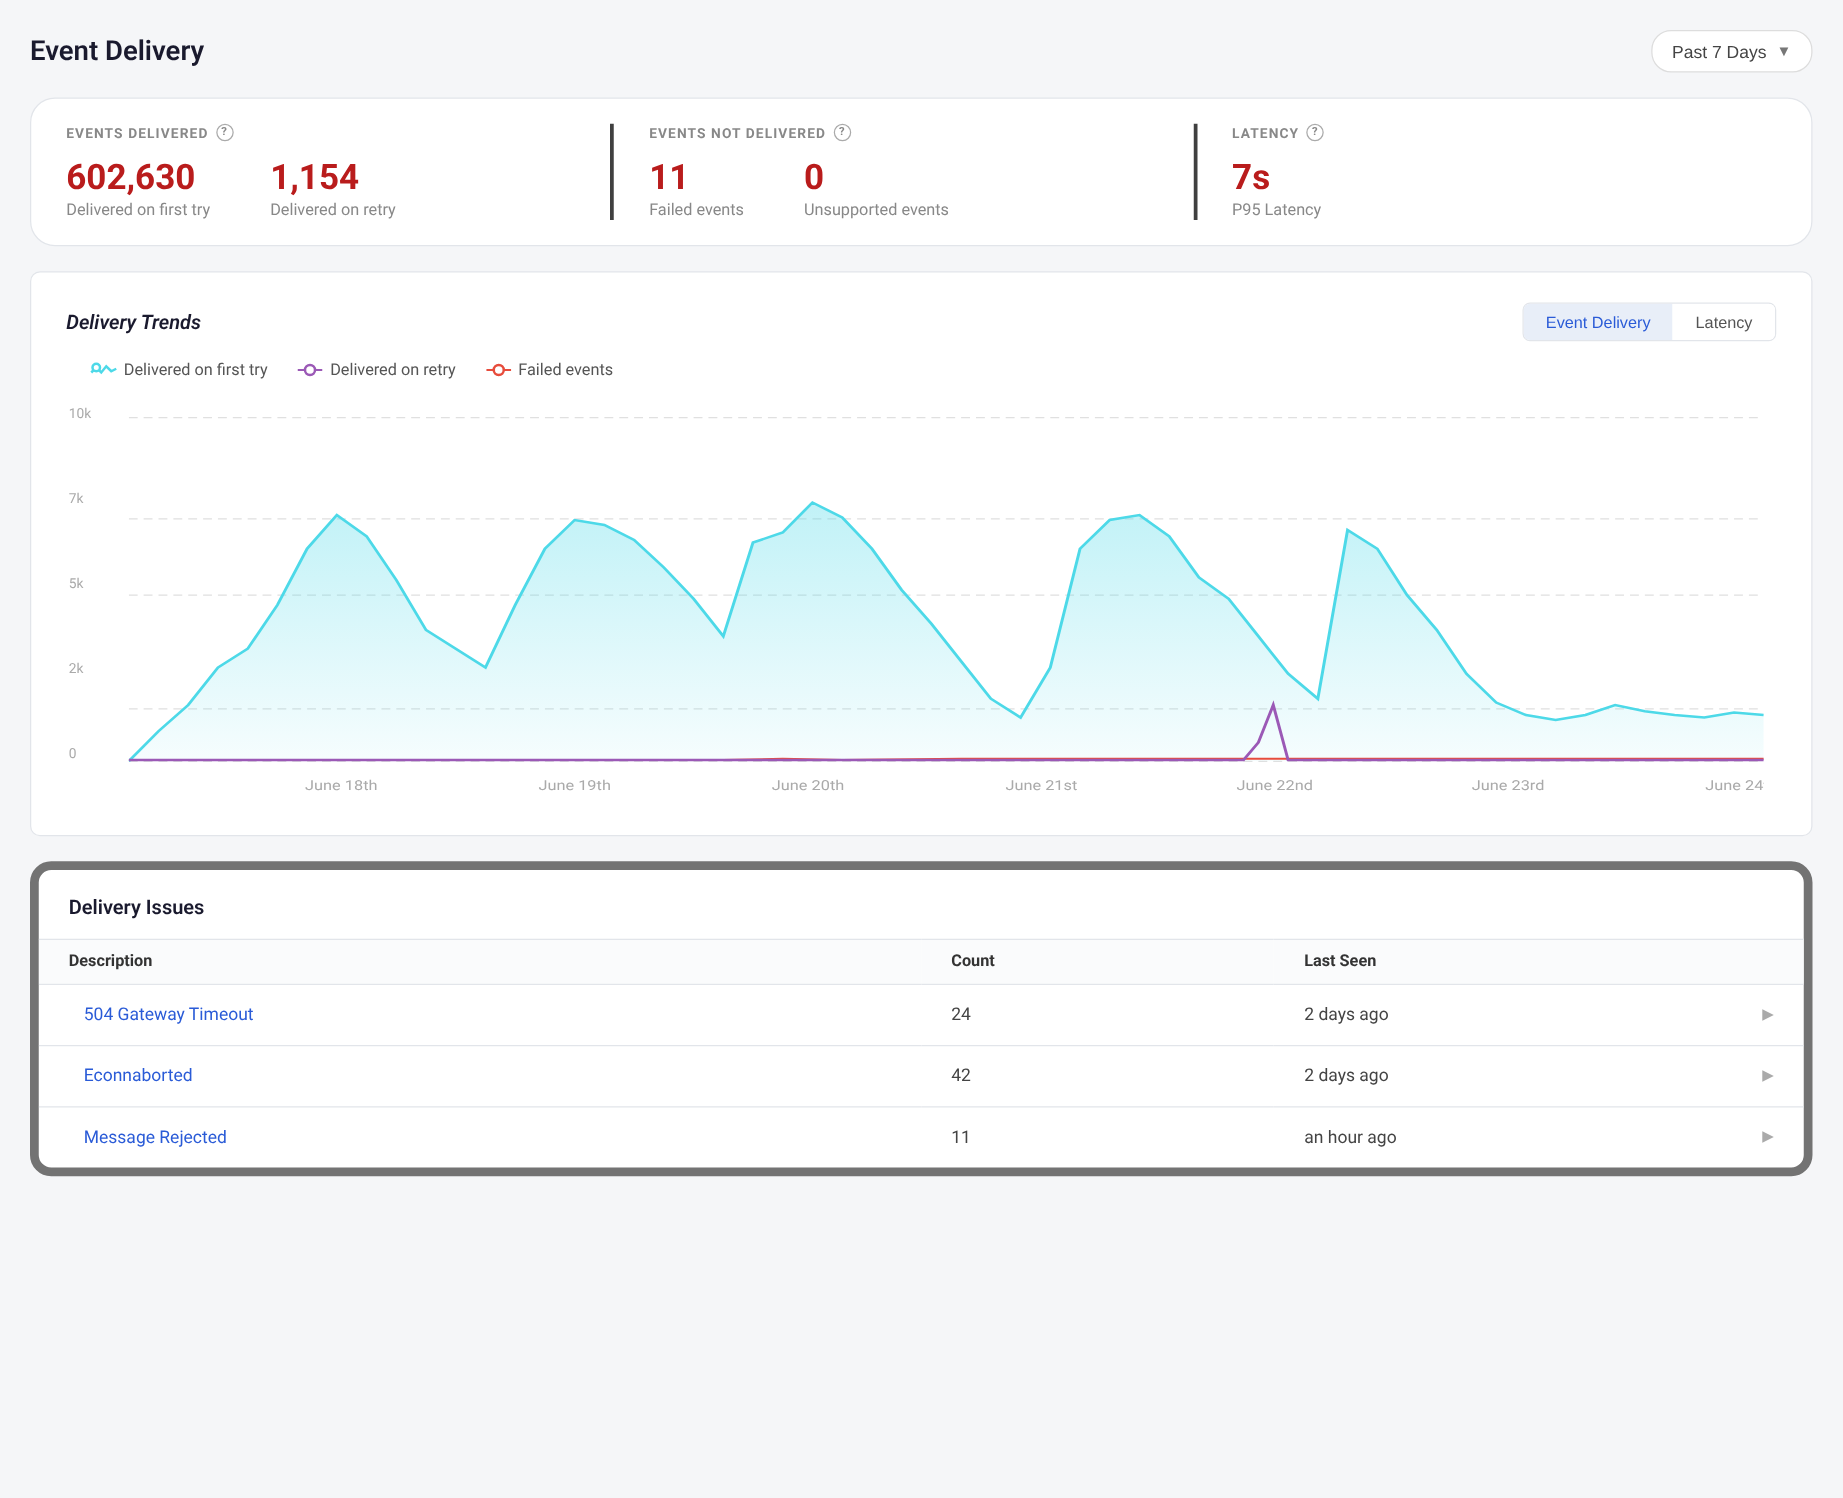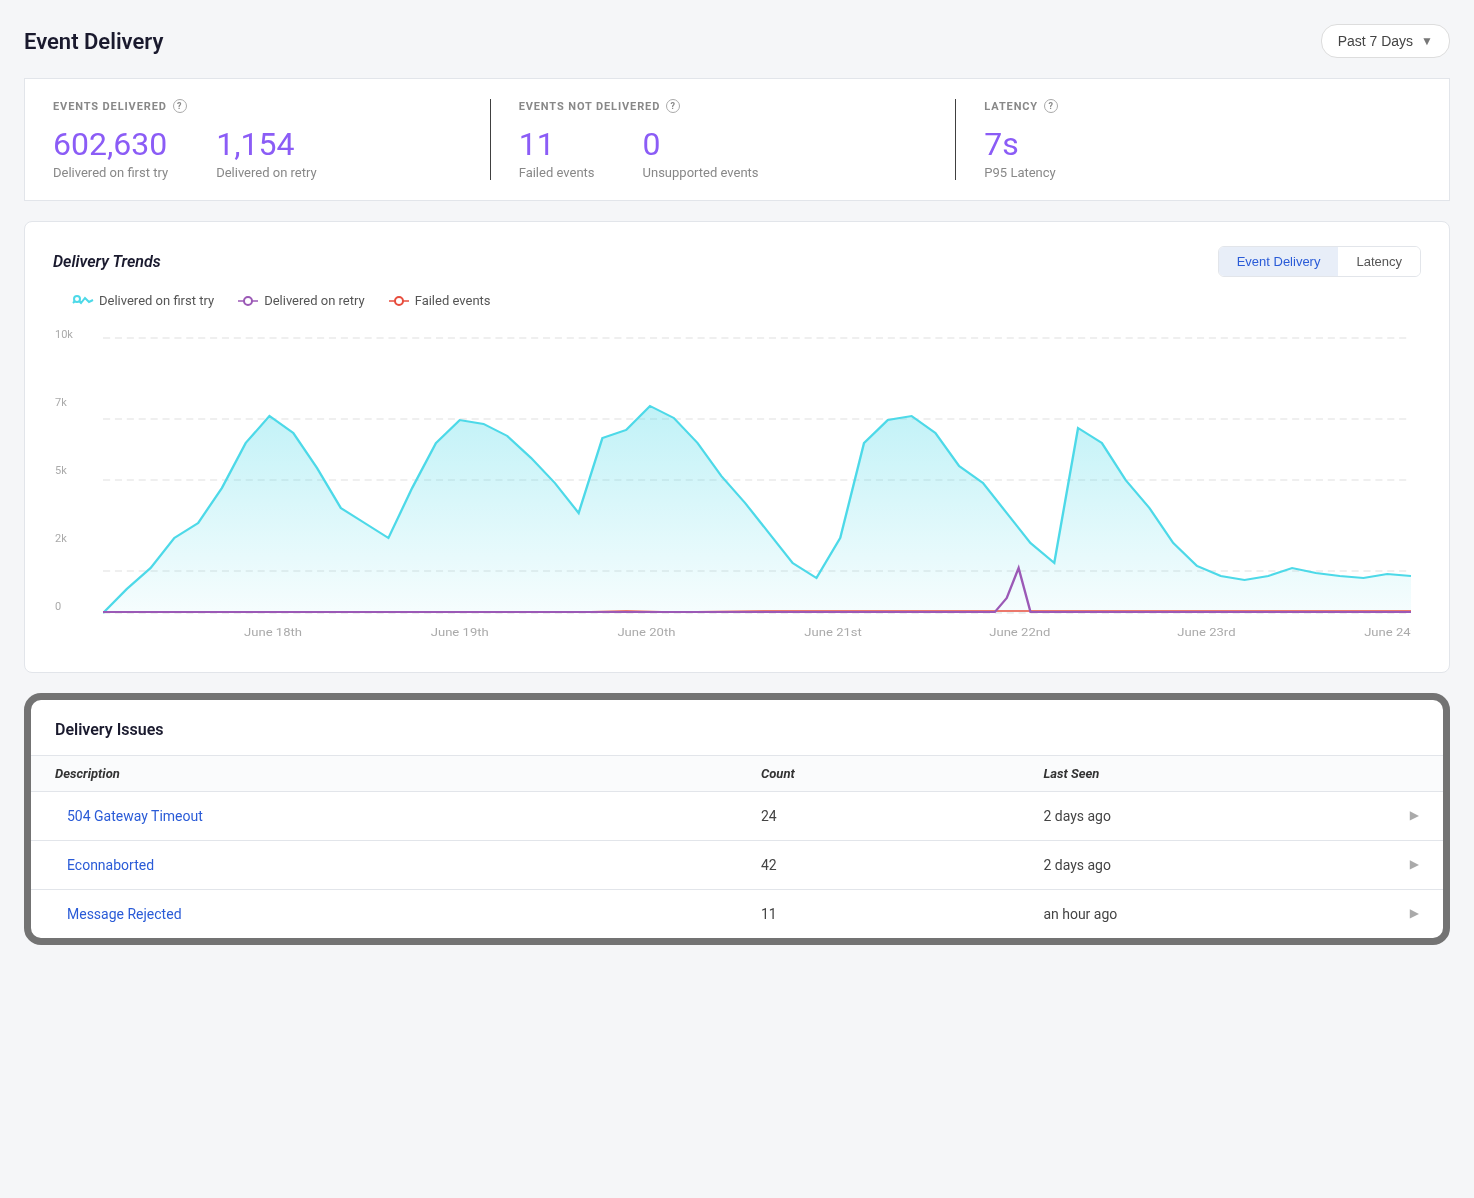--- a/index.html
+++ b/index.html
@@ -35,33 +35,33 @@
     }
     .date-range-selector .chevron {
       font-size: 12px;
       color: #777;
     }
 
     
     .stats-card {
       background: white;
       border: 1px solid #e2e5ea;
-      border-radius: 0;
+      border-radius: 20px;
       padding: 20px 28px;
       display: flex;
       align-items: flex-start;
       gap: 0;
       margin-bottom: 20px;
     }
     .stats-section {
       flex: 1;
       padding-right: 20px;
     }
     .stats-section + .stats-section {
-      border-left: 1px solid #404040;
+      border-left: 3px solid #404040;
       padding-left: 28px;
     }
     .stats-section-title {
       font-size: 11px;
       font-weight: 700;
       color: #888;
       letter-spacing: 0.08em;
       text-transform: uppercase;
       margin-bottom: 12px;
       display: flex;
@@ -80,23 +80,23 @@
       color: #888;
       cursor: pointer;
       font-style: normal;
     }
     .stats-items {
       display: flex;
       gap: 48px;
     }
     .stat-item {}
     .stat-value {
-      font-size: 32px;
-      font-weight: 400;
-      color: #8b5cf6;
+      font-size: 28px;
+      font-weight: 700;
+      color: #b91c1c;
       line-height: 1.2;
     }
     .stat-label {
       font-size: 13px;
       color: #888;
       margin-top: 2px;
     }
 
     
     .chart-card {
@@ -165,21 +165,20 @@
       color: #1a1a2e;
     }
     .issues-table {
       width: 100%;
       border-collapse: collapse;
     }
     .issues-table thead tr {
       border-top: 1px solid #e2e5ea;
       border-bottom: 1px solid #e2e5ea;
       background: #fafbfc;
-      font-style: italic;
     }
     .issues-table th {
       padding: 10px 24px;
       font-size: 13px;
       font-weight: 700;
       color: #333;
       text-align: left;
     }
     .issues-table td {
       padding: 16px 24px;

